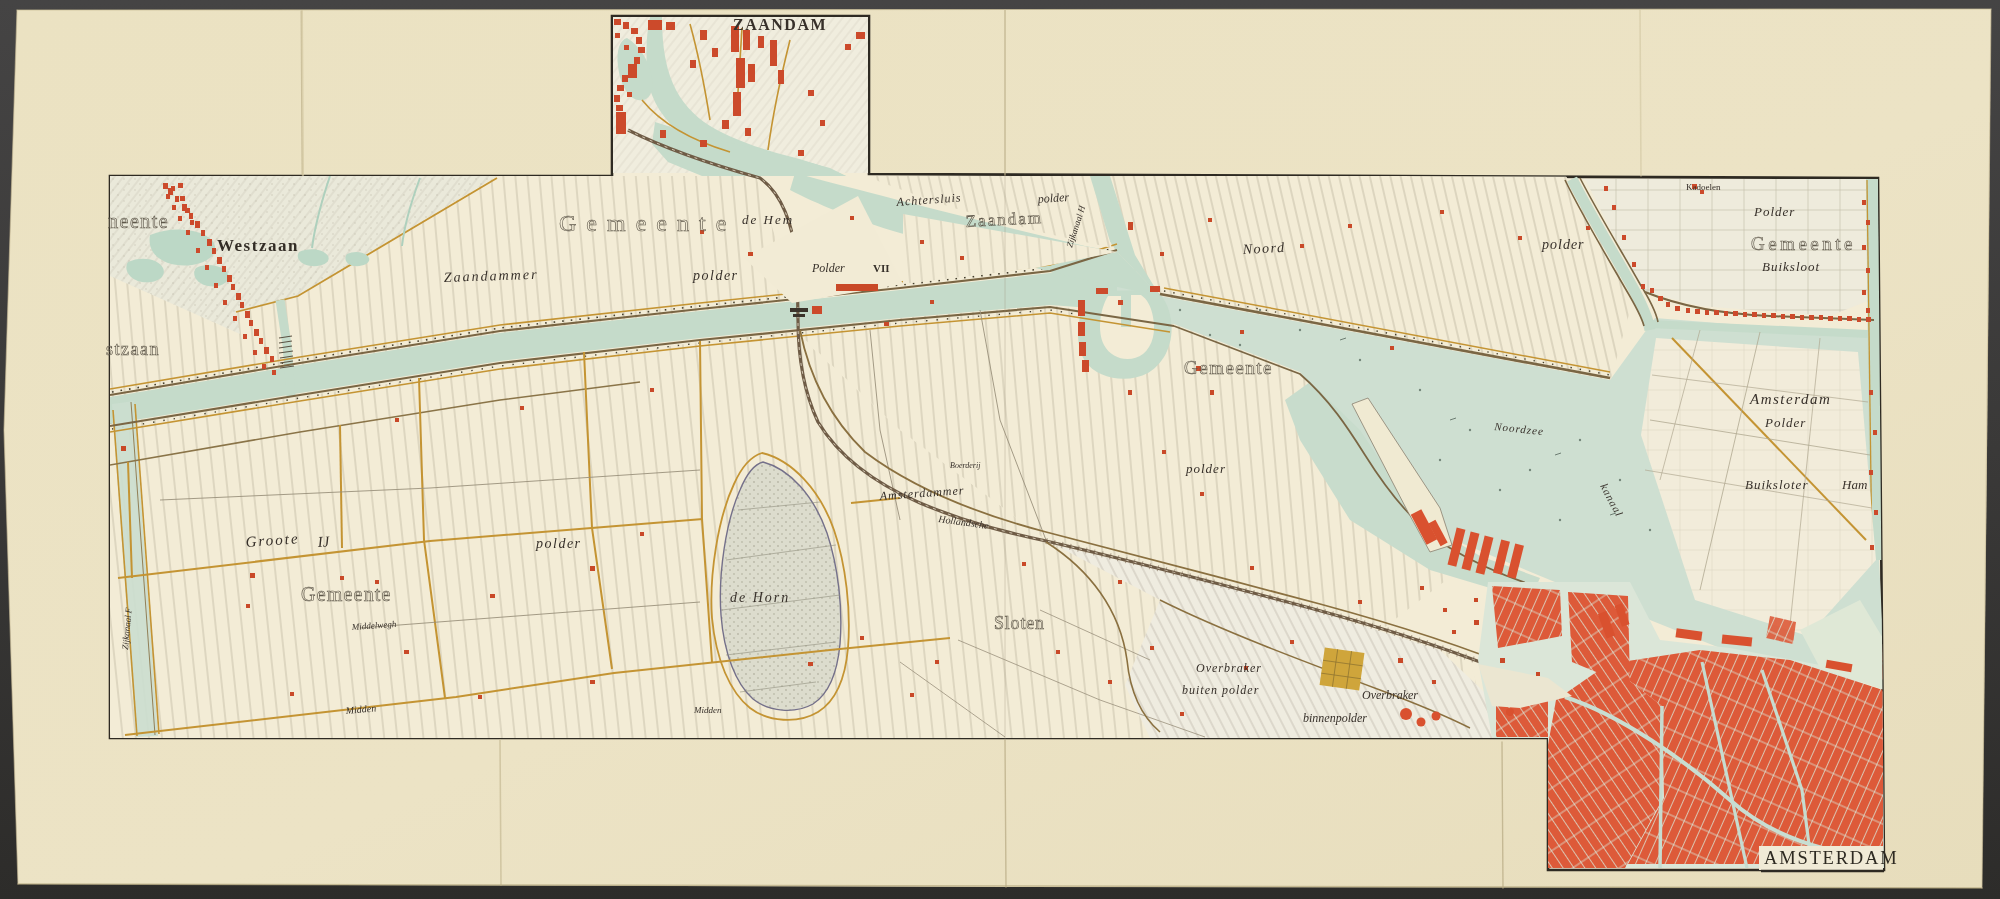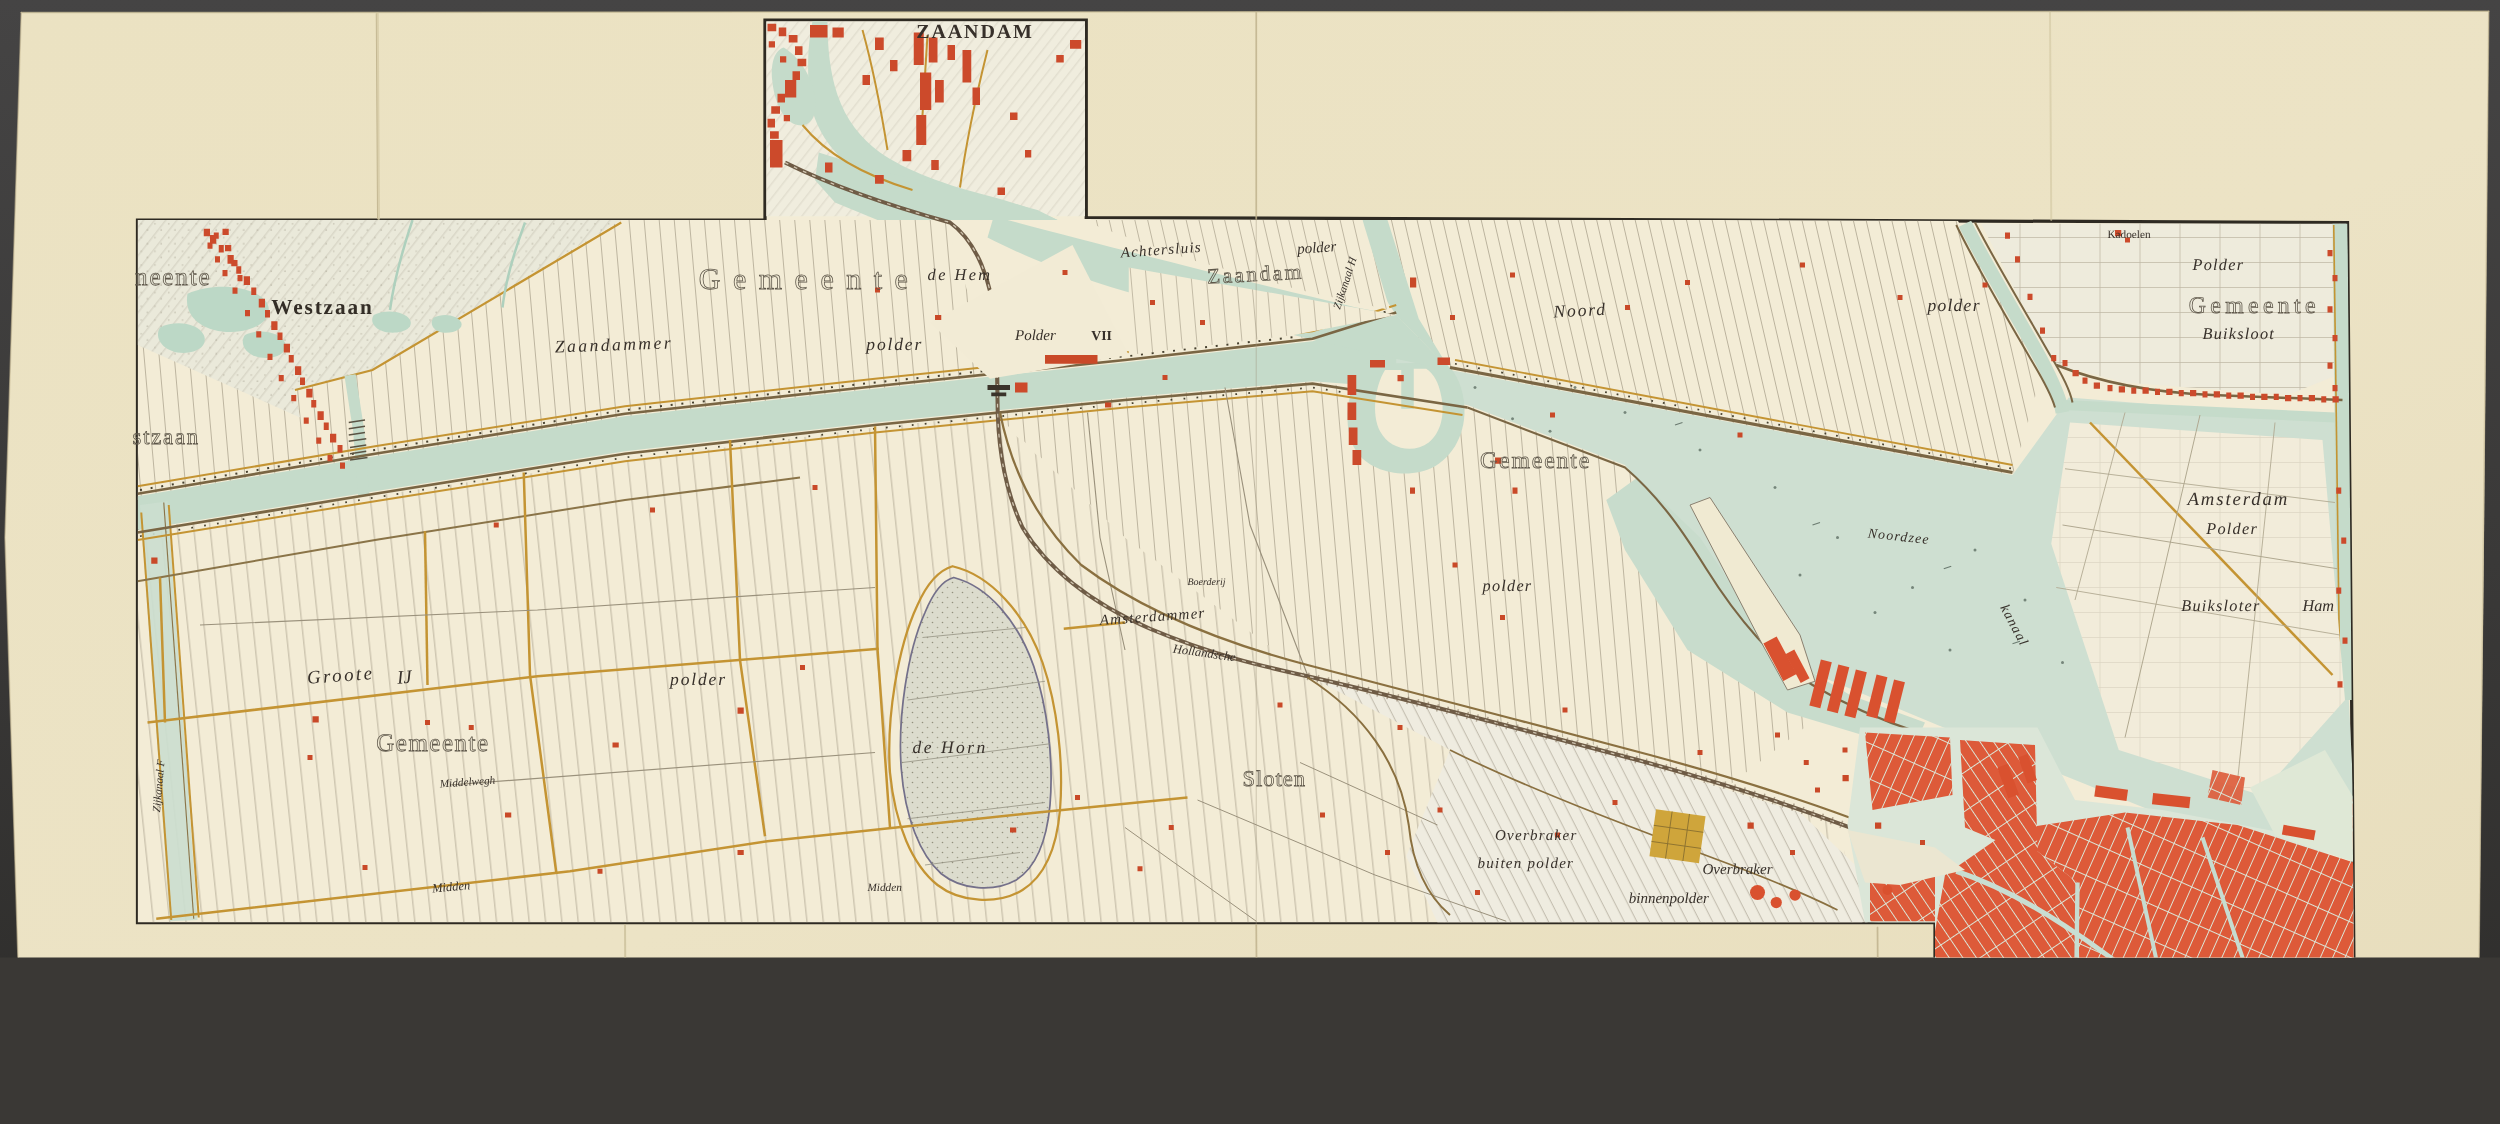--- a/index.html
+++ b/index.html
@@ -1,16 +1,16 @@
 <!DOCTYPE html>
 <html><head>
 <meta charset="utf-8">
 <style>
   html,body{margin:0;padding:0;background:#3a3835;}
-  #stage{position:relative;width:2000px;height:766px;overflow:hidden;font-family:"Liberation Serif",serif;}
+  #stage{position:relative;width:2000px;height:899px;overflow:hidden;font-family:"Liberation Serif",serif;}
   svg{display:block}
 </style>
 </head>
 <body>
 <div id="stage">
 <svg width="2000" height="899" viewBox="0 0 2000 899">
 <defs>
   <linearGradient id="bgGrad" x1="0" y1="0" x2="0" y2="1">
     <stop offset="0" stop-color="#454444"></stop>
     <stop offset="0.5" stop-color="#3a3938"></stop>

